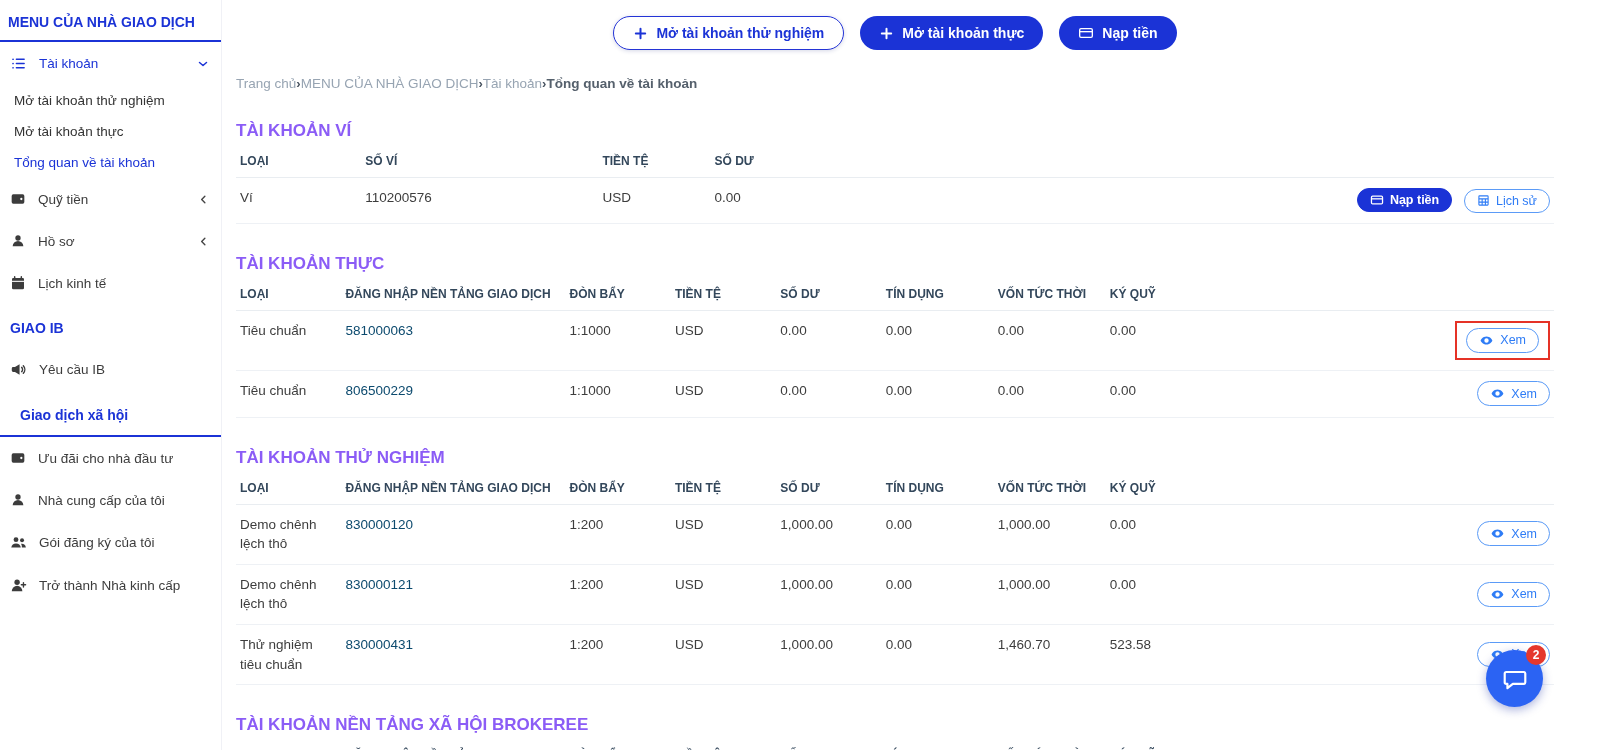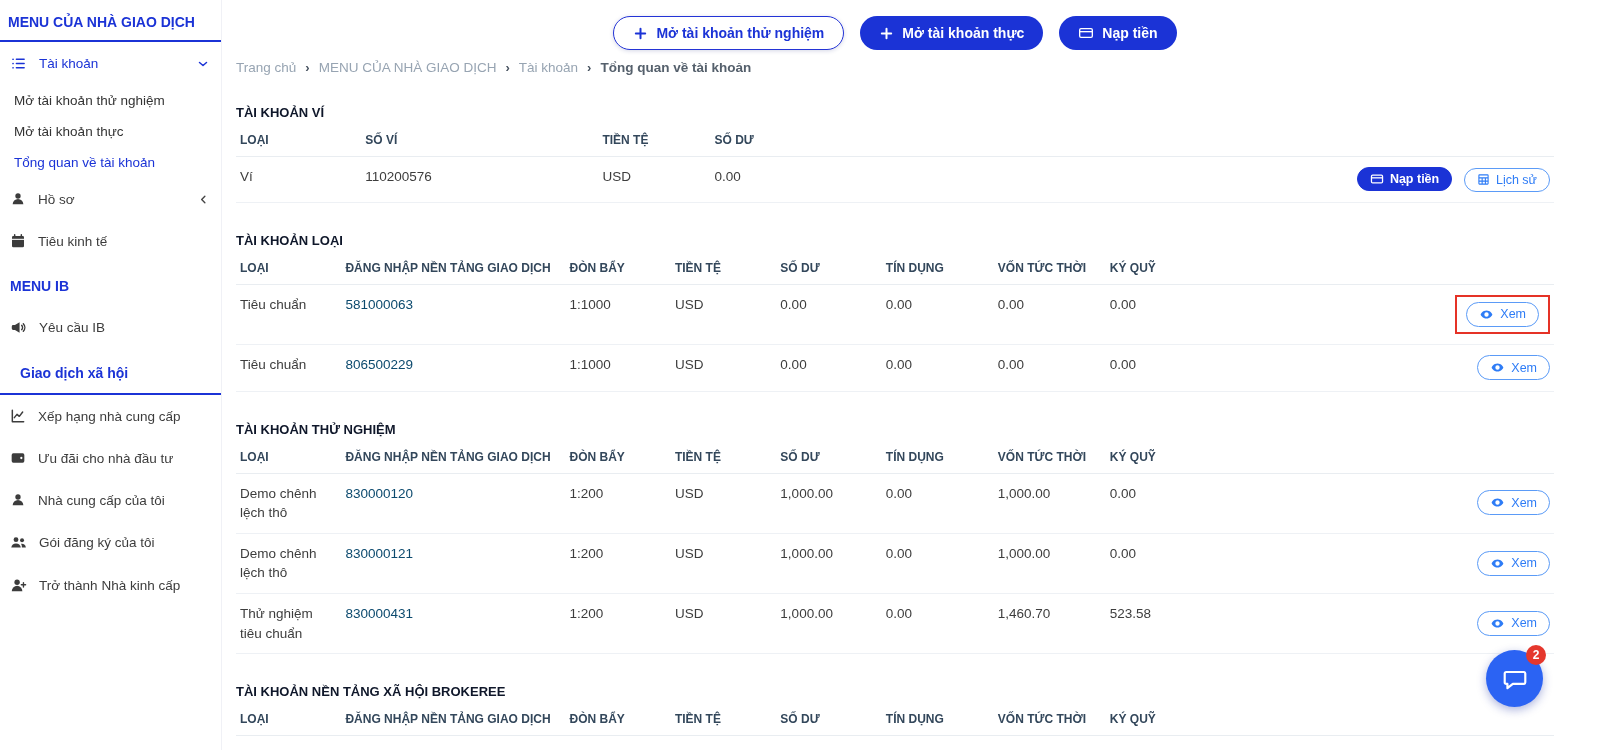--- a/index.html
+++ b/index.html
@@ -21,27 +21,27 @@
   .sb-section.underlined { border-bottom:2px solid #1b33d6;padding-left:20px; }
 
   
   .main { flex:1 1 auto; padding:0 46px 0 14px; position:relative; }
   .top-actions { display:flex; justify-content:center; gap:16px; padding-top:16px; }
   .btn-lg { height:34px; border-radius:17px; display:inline-flex; align-items:center; gap:8px; padding:0 19px; font-size:14px; font-weight:700; cursor:pointer; border:none; font-family:inherit; }
   .btn-lg.outline { background:#fff; border:1px solid #2434d6; color:#1b33d6; box-shadow:0 1px 4px rgba(30,40,120,.18); }
   .btn-lg.solid { background:#1b33d6; color:#fff; }
   .btn-lg .ic { display:inline-flex; }
 
-  .breadcrumb { margin-top:10px; font-size:13.5px; color:#97a4b2; display:flex; align-items:center; gap:9px; }
+  .breadcrumb { margin-top:26px; font-size:13.5px; color:#97a4b2; display:flex; align-items:center; }
   .breadcrumb .crumb { cursor:pointer; }
   .breadcrumb .sep { color:#47525f; font-weight:700; font-size:13px; line-height:1; }
   .breadcrumb .current { color:#55606c; font-weight:700; cursor:default; }
 
   .section { margin-top:30px; }
-  .section-title { font-size:13px; font-weight:700; color:#0f172a; margin-bottom:2px; }
+  .section-title { font-size:17px; font-weight:700; color:#8b5cf6; margin-bottom:2px; }
   table { width:100%; border-collapse:collapse; table-layout:fixed; }
   th { text-align:left; font-size:12px; font-weight:700; color:#33475b; padding:11px 4px 9px 4px; border-bottom:1px solid #e9edf1; white-space:nowrap; overflow:hidden; }
   td { font-size:13.5px; color:#3d3d3d; padding:10px 4px; border-bottom:1px solid #eef1f5; vertical-align:top; line-height:1.45; }
   td.actions { text-align:right; vertical-align:middle; white-space:nowrap; }
   a.acct-link { color:#0c4a6e; text-decoration:none; cursor:pointer; }
 
   .pill { display:inline-flex; align-items:center; gap:6px; border-radius:15px; font-size:12.5px; padding:4px 12px; cursor:pointer; font-family:inherit; }
   .pill.solid { background:#1b33d6; color:#fff; border:1px solid #1b33d6; font-weight:700; }
   .pill.outline { background:#fff; color:#2e7cf6; border:1px solid #5b9bf7; font-weight:400; }
   .pill .ic { display:inline-flex; }
@@ -79,20 +79,34 @@
         <svg width="12" height="12" viewBox="0 0 24 24" fill="none" stroke="currentColor" stroke-width="3" stroke-linecap="round" stroke-linejoin="round">
             <path d="M5 9l7 6 7-6"></path>
           </svg>
       </span>
     </div>
 
     <div class="sb-sub">Mở tài khoản thử nghiệm</div>
     <div class="sb-sub">Mở tài khoản thực</div>
     <div class="sb-sub active">Tổng quan về tài khoản</div>
 
+    <div class="sb-item">
+      <span class="ic">
+        <svg width="16" height="16" viewBox="0 0 24 24">
+            <rect x="2.5" y="5" width="19" height="14" rx="2.5" fill="currentColor"></rect>
+            <circle cx="17" cy="12" r="1.7" fill="#fff"></circle>
+          </svg>
+      </span>
+      <span class="lbl">Quỹ tiền</span>
+      <span class="chev">
+        <svg width="11" height="11" viewBox="0 0 24 24" fill="none" stroke="currentColor" stroke-width="3" stroke-linecap="round" stroke-linejoin="round">
+            <path d="M15 5l-7 7 7 7"></path>
+          </svg>
+      </span>
+    </div>
 
     <div class="sb-item">
       <span class="ic">
         <svg width="16" height="16" viewBox="0 0 24 24" fill="currentColor">
             <circle cx="12" cy="7.5" r="4"></circle>
             <path d="M4 20a8 8 0 0 1 16 0z"></path>
           </svg>
       </span>
       <span class="lbl">Hồ sơ</span>
       <span class="chev">
@@ -104,47 +118,38 @@
 
 
     <div class="sb-item">
       <span class="ic">
         <svg width="16" height="16" viewBox="0 0 24 24">
             <rect x="3" y="4.5" width="18" height="17" rx="2" fill="currentColor"></rect>
             <path d="M3 9.5h18" stroke="#fff" stroke-width="1.6"></path>
             <path d="M7 2.5v4M17 2.5v4" stroke="currentColor" stroke-width="2.2" stroke-linecap="round"></path>
           </svg>
       </span>
-      <span class="lbl">Tiêu kinh tế</span>
-    </div>
-
-    <div class="sb-section">MENU IB</div>
+      <span class="lbl">Lịch kinh tế</span>
+    </div>
+
+    <div class="sb-section">GIAO IB</div>
 
     <div class="sb-item">
       <span class="ic">
         <svg width="17" height="17" viewBox="0 0 24 24">
             <path d="M13.5 4.5v15L7 15.5H4.5a2 2 0 0 1-2-2v-3a2 2 0 0 1 2-2H7z" fill="currentColor"></path>
             <path d="M16.5 9a4.2 4.2 0 0 1 0 6" stroke="currentColor" stroke-width="2" fill="none" stroke-linecap="round"></path>
             <path d="M18.8 6.6a8 8 0 0 1 0 10.8" stroke="currentColor" stroke-width="2" fill="none" stroke-linecap="round"></path>
           </svg>
       </span>
       <span class="lbl">Yêu cầu IB</span>
     </div>
 
     <div class="sb-section underlined">Giao dịch xã hội</div>
 
-    <div class="sb-item">
-      <span class="ic">
-        <svg width="16" height="16" viewBox="0 0 24 24" fill="none" stroke="currentColor" stroke-width="2.2" stroke-linecap="round" stroke-linejoin="round">
-            <path d="M3.5 3.5v17h17"></path>
-            <path d="M6.5 14.5l4-5 3.5 3 5-6.5"></path>
-          </svg>
-      </span>
-      <span class="lbl">Xếp hạng nhà cung cấp</span>
-    </div>
 
     <div class="sb-item">
       <span class="ic">
         <svg width="16" height="16" viewBox="0 0 24 24">
             <rect x="2.5" y="5" width="19" height="14" rx="2.5" fill="currentColor"></rect>
             <circle cx="17" cy="12" r="1.7" fill="#fff"></circle>
           </svg>
       </span>
       <span class="lbl">Ưu đãi cho nhà đầu tư</span>
     </div>
@@ -267,21 +272,21 @@
                 </span>
                 <span>Lịch sử</span>
               </button>
             </td>
           </tr>
         </tbody>
       </table>
     </section>
 
     <section class="section">
-      <div class="section-title">TÀI KHOẢN LOẠI</div>
+      <div class="section-title">TÀI KHOẢN THỰC</div>
       <table>
         <colgroup>
             <col style="width:8%">
             <col style="width:17%">
             <col style="width:8%">
             <col style="width:8%">
             <col style="width:8%">
             <col style="width:8.5%">
             <col style="width:8.5%">
             <col style="width:8%">

